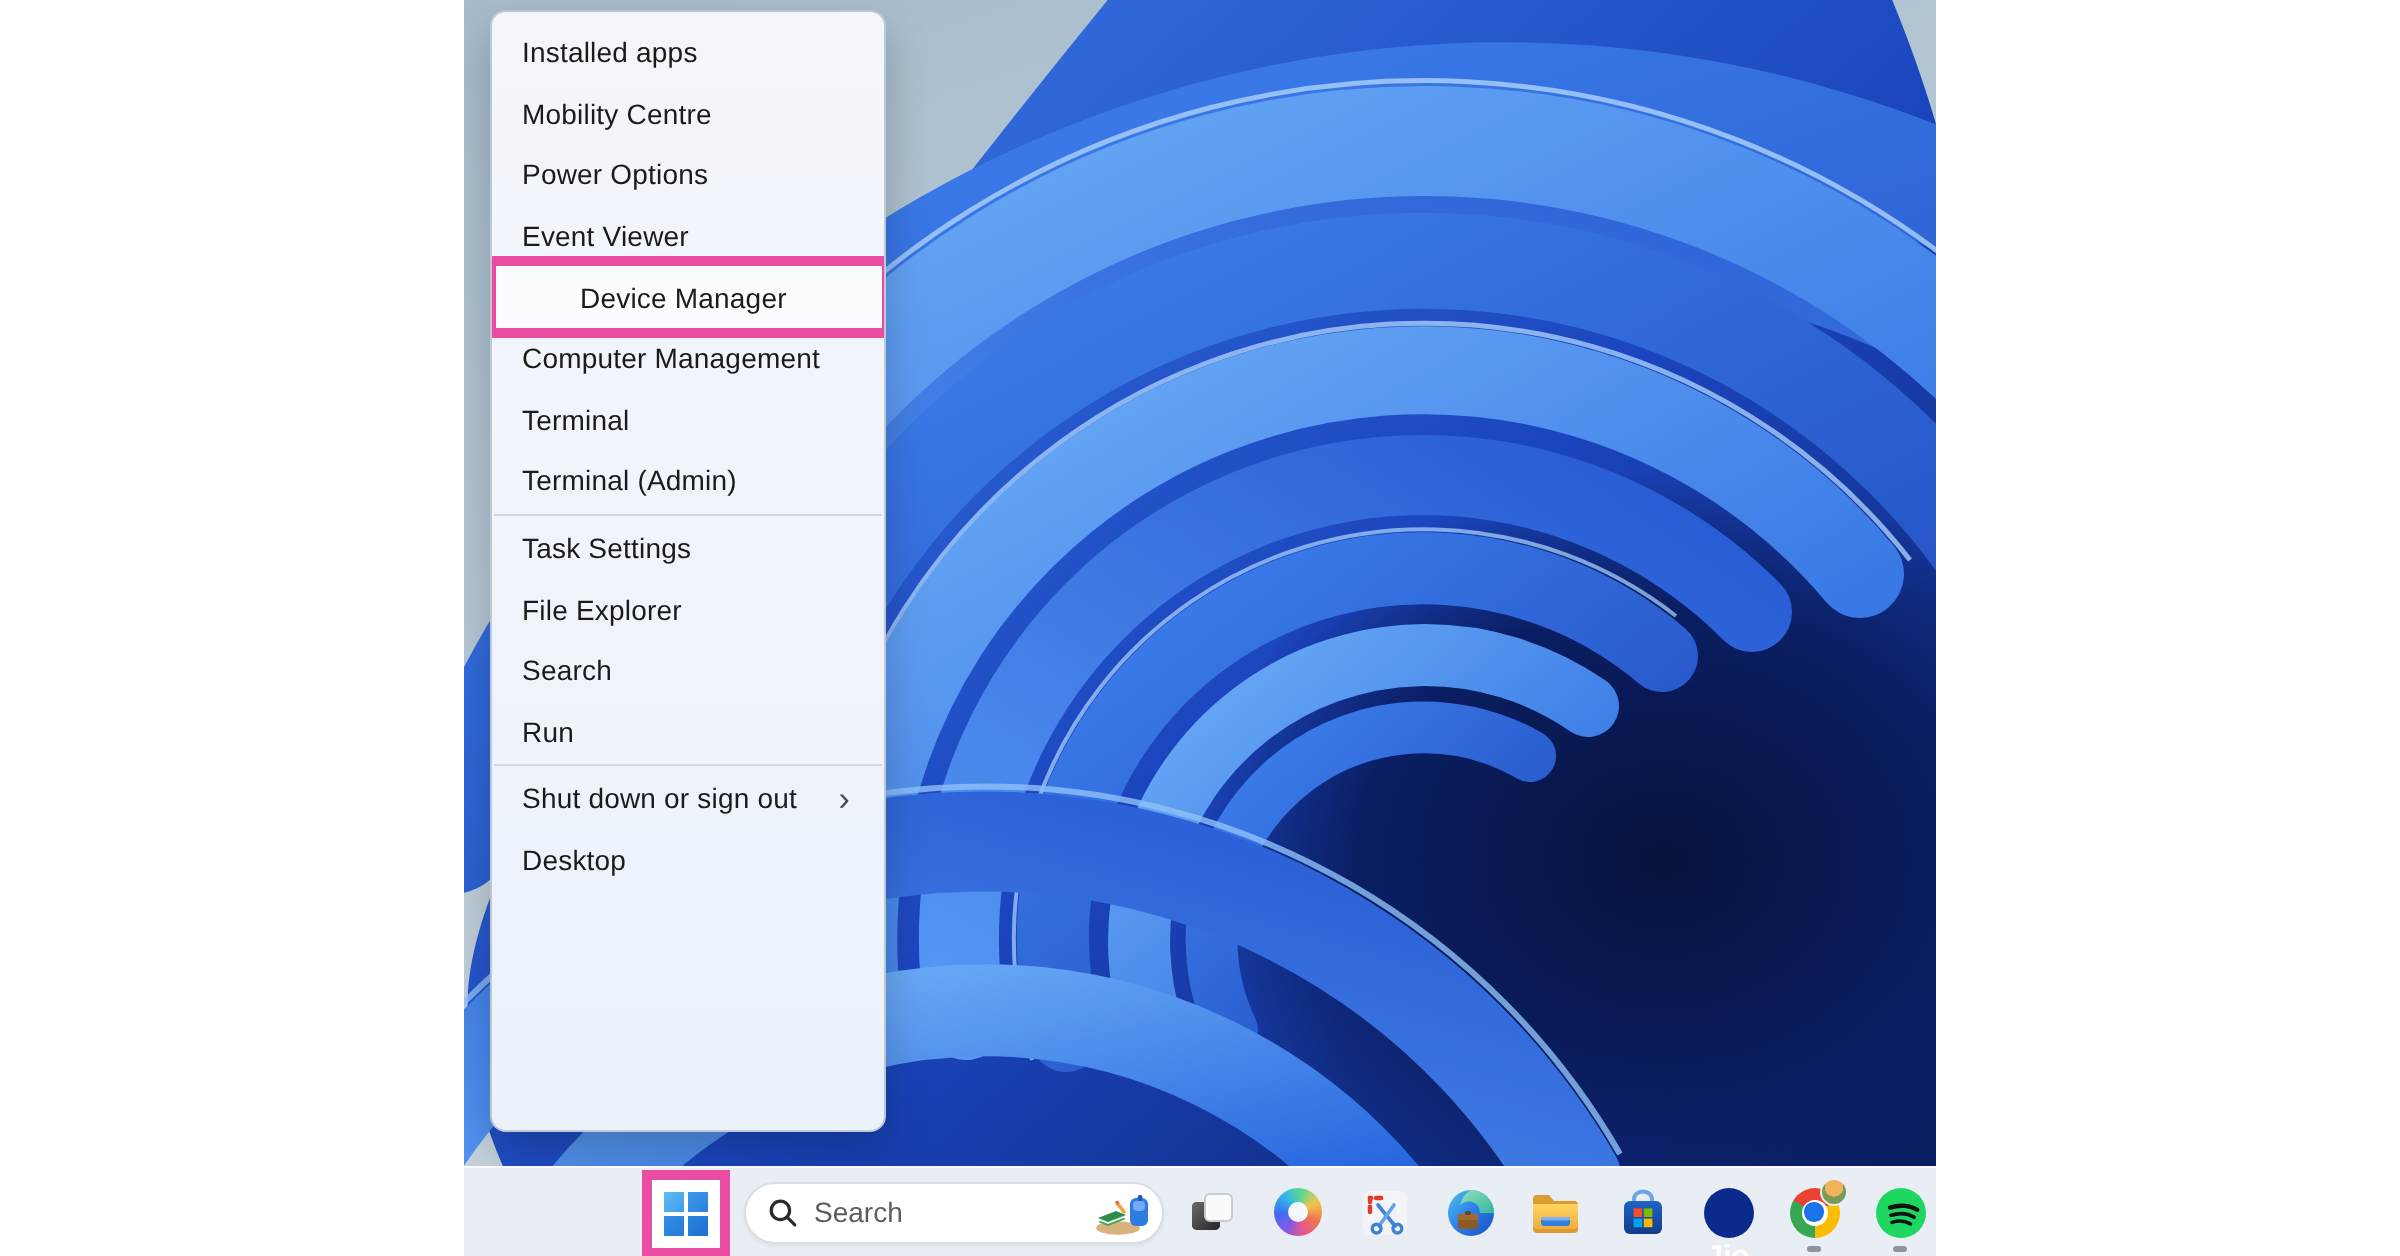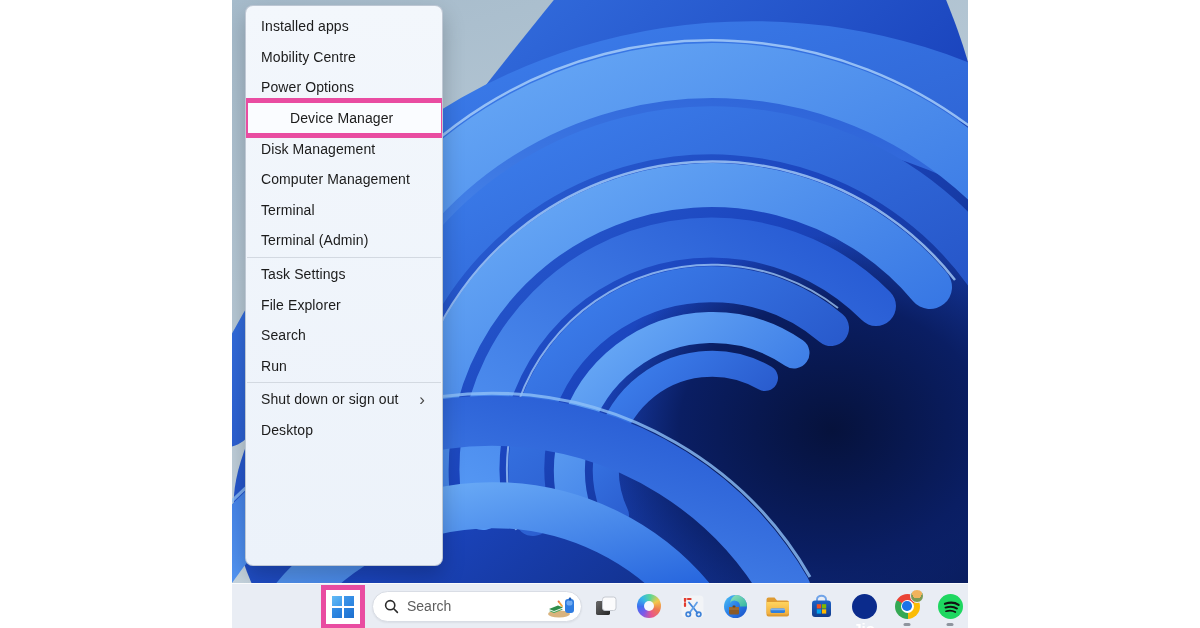--- a/index.html
+++ b/index.html
@@ -141,27 +141,27 @@
   <div class="winx-menu">
     <div class="winx-item">
         <span>Installed apps</span>
       </div>
     <div class="winx-item">
         <span>Mobility Centre</span>
       </div>
     <div class="winx-item">
         <span>Power Options</span>
       </div>
+    <div class="winx-item">
+        <span>Event Viewer</span>
+      </div>
     <div class="winx-item highlighted">
       <span>Device Manager</span>
       <span class="hl-box"></span>
     </div>
-    <div class="winx-item">
-        <span>Disk Management</span>
-      </div>
     <div class="winx-item">
         <span>Computer Management</span>
       </div>
     <div class="winx-item">
         <span>Terminal</span>
       </div>
     <div class="winx-item">
         <span>Terminal (Admin)</span>
       </div>
     <div class="winx-sep"></div>

